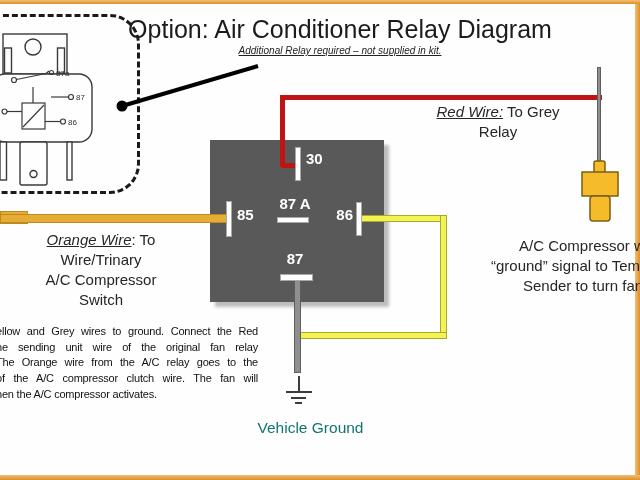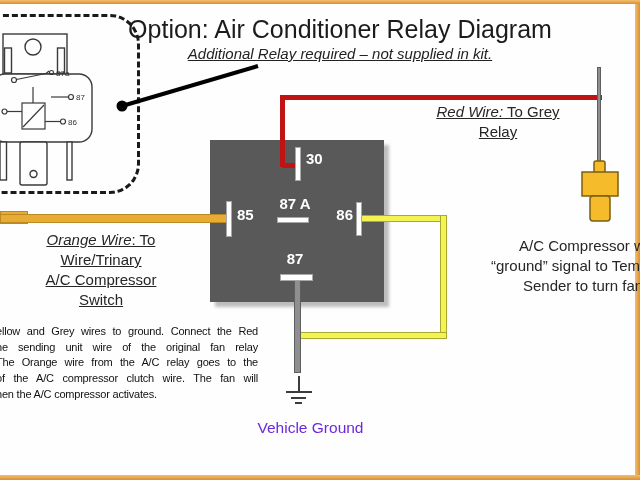--- a/index.html
+++ b/index.html
@@ -9,48 +9,48 @@
   .abs{position:absolute;}
 
   
   .frame{z-index:50;background:linear-gradient(#f2be74,#dd8f2a);}
   #frame-top{left:0;top:0;width:640px;height:4px;}
   #frame-bottom{left:0;top:475px;width:640px;height:5px;}
   #frame-right{left:635px;top:0;width:5px;height:480px;background:linear-gradient(90deg,#f2be74,#dd8f2a);}
 
   
   #title{left:128px;top:15px;width:424px;text-align:center;font-size:25px;color:#1b1b1b;z-index:10;}
-  #subtitle{left:128px;top:45px;width:424px;text-align:center;font-size:15px;color:#222;z-index:10;}
+  #subtitle{left:128px;top:45px;width:424px;text-align:center;font-size:10px;color:#222;z-index:10;}
   .iu{font-style:italic;text-decoration:underline;}
 
   
   #dashed-box{left:-36px;top:14px;width:176px;height:180px;border:3px dashed #1a1a1a;
               border-radius:30px;z-index:2;}
 
   
   #relay-box{left:210px;top:140px;width:174px;height:162px;background:#595959;z-index:5;
              box-shadow:5px 5px 3px rgba(110,110,110,.45);}
   .tbar{background:#fff;border:1px solid #a8a8a8;z-index:8;}
   .tlabel{color:#fff;font-weight:bold;font-size:15px;z-index:9;}
 
   
   .red{background:#c01414;z-index:6;}
   .grey{background:#8f8f8f;border:1px solid #5e5e5e;z-index:7;}
   .yellow{background:#f3f352;border:1px solid #a8a832;z-index:6;}
   .orange{background:#e7ac35;border:1px solid #bd8a1f;z-index:6;}
 
   
   .note{color:#262626;font-size:15px;line-height:20px;z-index:10;}
-  .center{text-align:center;text-decoration:underline;}
+  .center{text-align:center;}
   .nowrap{white-space:nowrap;}
   #bottom-note{left:-4px;top:324px;width:262px;font-size:11px;line-height:15.7px;color:#111;
                letter-spacing:-0.2px;z-index:10;}
   #bottom-note .jline{text-align:justify;text-align-last:justify;}
   #bottom-note .lline{text-align:left;}
-  #vehicle-ground{left:238px;top:419px;width:145px;text-align:center;font-size:15.5px;color:#6d28d9;z-index:10;}
+  #vehicle-ground{left:238px;top:419px;width:145px;text-align:center;font-size:15.5px;color:#0f766e;z-index:10;}
   svg{display:block;}
 </style>
 </head>
 <body>
 
 <div id="stage">
 
   <div class="abs" id="title">Option: Air Conditioner Relay Diagram</div>
   <div class="abs" id="subtitle">
     <span class="iu">Additional Relay required – not supplied in kit.</span>

